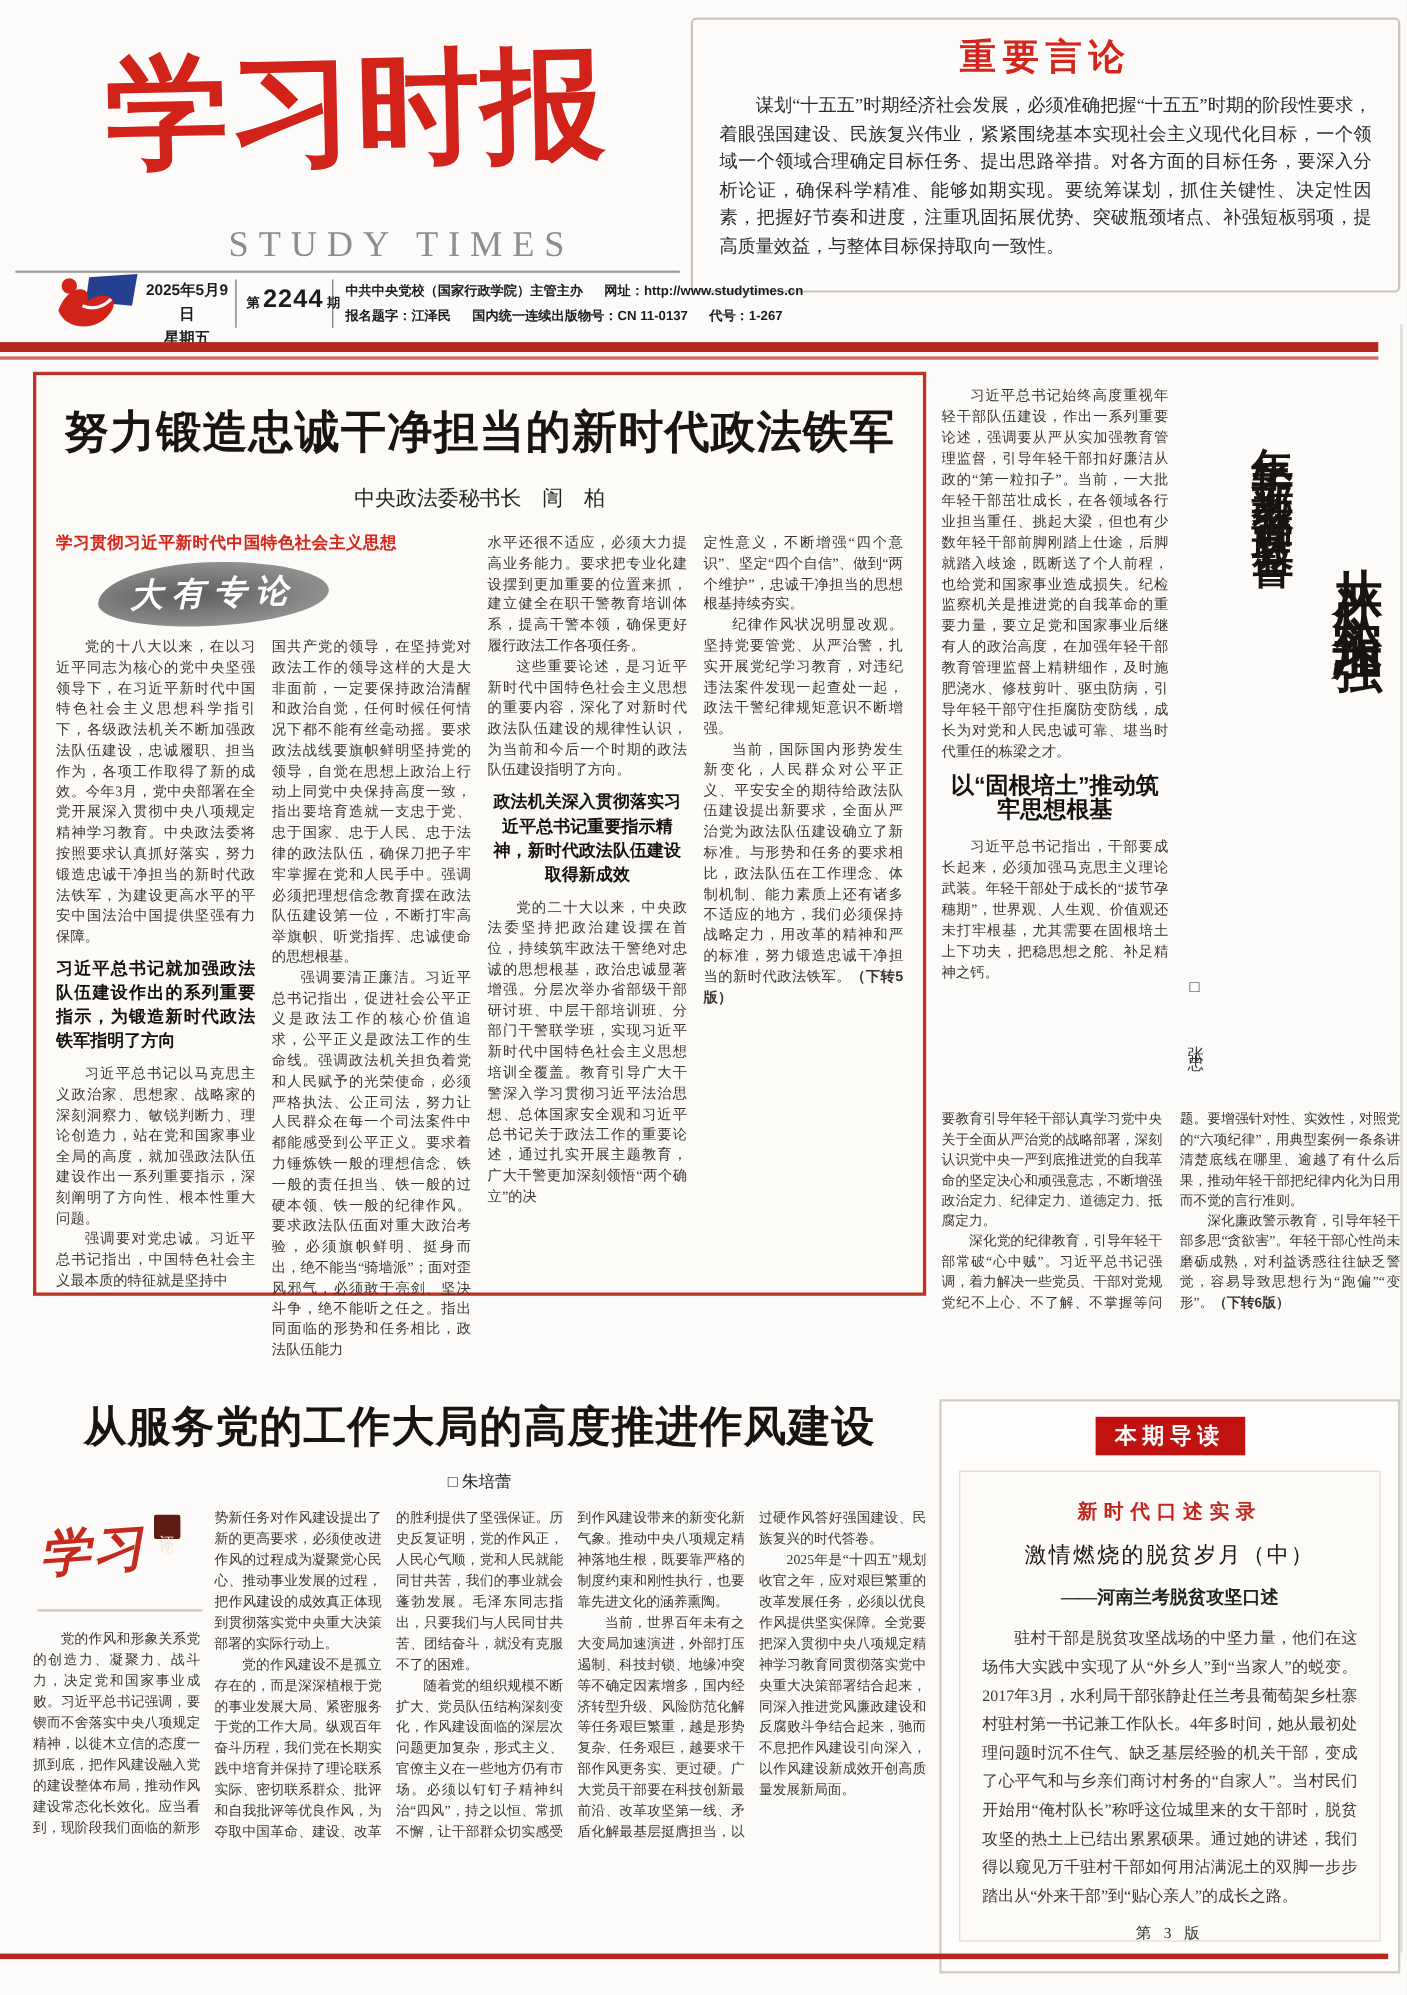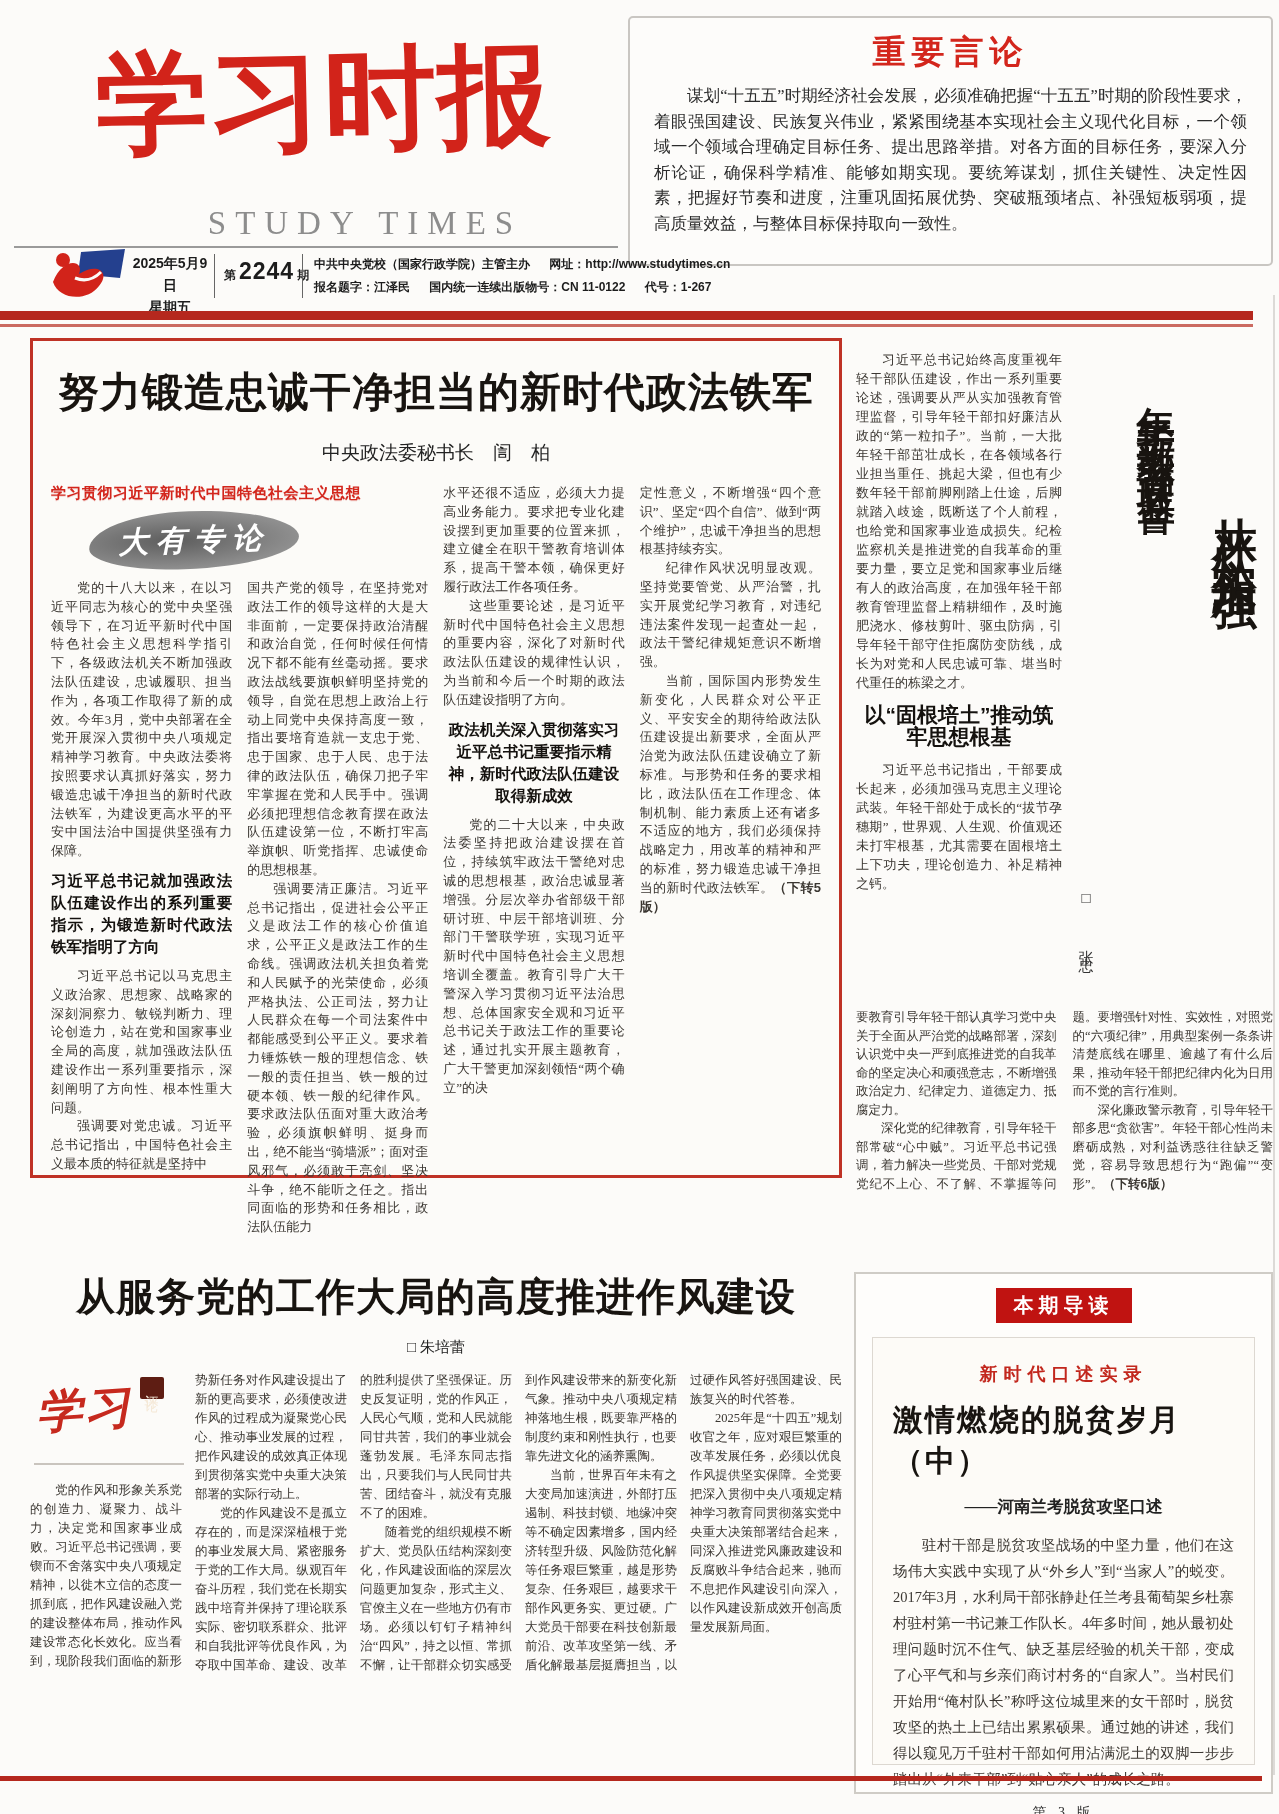--- a/index.html
+++ b/index.html
@@ -86,21 +86,21 @@
   .ps-line{position:absolute;left:4px;top:92px;width:150px;height:2px;background:#c9c4be;}
   
   .digest{position:absolute;left:854px;top:1272px;width:419px;height:522px;border:2px solid #cfccc6;
           background:#fefdfb;}
   .digest-badge{margin:14px auto 0;width:fit-content;padding:4px 18px;background:#c01311;color:#fff;
                 font-size:20px;font-weight:bold;letter-spacing:5px;font-family:"Liberation Sans",sans-serif;}
   .digest-inner{margin:14px 16px 0;border:1.5px solid #ddd8d1;background:#fdfbf7;height:428px;
                 padding:10px 20px 0;}
   .digest-series{margin-top:14px;text-align:center;font-size:18px;color:#c2271d;letter-spacing:6px;
                  font-weight:bold;}
-  .digest-headline{margin-top:14px;text-align:left;font-size:30px;font-weight:700;letter-spacing:2px;
+  .digest-headline{margin-top:14px;text-align:center;font-size:20px;font-weight:400;letter-spacing:2px;
                    color:#181410;}
   .digest-subtitle{margin-top:14px;text-align:center;font-size:16.5px;font-weight:bold;color:#222;}
   .digest-body{margin-top:14px;font-size:14.5px;line-height:26px;text-align:justify;text-indent:2em;
                color:#3c3833;}
   .digest-page{margin-top:12px;text-align:center;font-size:14px;letter-spacing:4px;color:#333;}
 </style>
 </head>
 <body>
 
 <div class="page" data-name="newspaper-front-page">
@@ -129,21 +129,21 @@
     <span>第</span><b>2244</b><span>期</span>
   </div>
   <div class="dl-sep" style="left:302px" data-name="dateline-divider"></div>
   <div class="dl dl-info" data-name="publisher-info">
     <div>
       <span data-name="publisher">中共中央党校（国家行政学院）主管主办</span>
       <span data-name="website">网址：http://www.studytimes.cn</span>
     </div>
     <div>
       <span data-name="inscription">报名题字：江泽民</span>
-      <span data-name="issn">国内统一连续出版物号：CN 11-0122</span>
+      <span data-name="issn">国内统一连续出版物号：CN 11-0137</span>
       <span data-name="code">代号：1-267</span>
     </div>
   </div>
 
   <div class="rule-thick" data-name="header-rule-thick"></div>
   <div class="rule-thin" data-name="header-rule-thin"></div>
 
   <div class="main-box" data-name="lead-article">
     <div class="main-headline" data-name="lead-headline">努力锻造忠诚干净担当的新时代政法铁军</div>
     <div class="main-byline" data-name="lead-byline">中央政法委秘书长　訚　柏</div>
@@ -178,21 +178,21 @@
         <p data-name="paragraph"><span>当前，国际国内形势发生新变化，人民群众对公平正义、平安安全的期待给政法队伍建设提出新要求，全面从严治党为政法队伍建设确立了新标准。与形势和任务的要求相比，政法队伍在工作理念、体制机制、能力素质上还有诸多不适应的地方，我们必须保持战略定力，用改革的精神和严的标准，努力锻造忠诚干净担当的新时代政法铁军。</span><span class="jump" data-name="continued-on-page-5">（下转5版）</span></p>
       </div>
     </div>
   </div>
 
   <div class="sidebar" data-name="sidebar-article">
     <div class="sb-top">
       <div class="sb-col1" data-name="sidebar-column-1">
         <p data-name="paragraph">习近平总书记始终高度重视年轻干部队伍建设，作出一系列重要论述，强调要从严从实加强教育管理监督，引导年轻干部扣好廉洁从政的“第一粒扣子”。当前，一大批年轻干部茁壮成长，在各领域各行业担当重任、挑起大梁，但也有少数年轻干部前脚刚踏上仕途，后脚就踏入歧途，既断送了个人前程，也给党和国家事业造成损失。纪检监察机关是推进党的自我革命的重要力量，要立足党和国家事业后继有人的政治高度，在加强年轻干部教育管理监督上精耕细作，及时施肥浇水、修枝剪叶、驱虫防病，引导年轻干部守住拒腐防变防线，成长为对党和人民忠诚可靠、堪当时代重任的栋梁之才。</p>
         <h4 data-name="sidebar-subhead">以“固根培土”推动筑牢思想根基</h4>
-        <p data-name="paragraph">习近平总书记指出，干部要成长起来，必须加强马克思主义理论武装。年轻干部处于成长的“拔节孕穗期”，世界观、人生观、价值观还未打牢根基，尤其需要在固根培土上下功夫，理论创造力、补足精神之钙。</p>
+        <p data-name="paragraph">习近平总书记指出，干部要成长起来，必须加强马克思主义理论武装。年轻干部处于成长的“拔节孕穗期”，世界观、人生观、价值观还未打牢根基，尤其需要在固根培土上下功夫，把稳思想之舵、补足精神之钙。</p>
       </div>
       <div class="sb-titleblock" data-name="sidebar-title-block">
         <div class="vt vt-main" data-name="sidebar-title-main">年轻干部教育管理监督</div>
         <div class="vt vt-lead" data-name="sidebar-title-lead">从严从实加强</div>
         <div class="vt sb-author" data-name="sidebar-author">□ 张忠</div>
       </div>
     </div>
     <div class="sb-bottom" data-name="sidebar-bottom-columns">
       <p class="cont" data-name="paragraph">要教育引导年轻干部认真学习党中央关于全面从严治党的战略部署，深刻认识党中央一严到底推进党的自我革命的坚定决心和顽强意志，不断增强政治定力、纪律定力、道德定力、抵腐定力。</p>
       <p data-name="paragraph">深化党的纪律教育，引导年轻干部常破“心中贼”。习近平总书记强调，着力解决一些党员、干部对党规党纪不上心、不了解、不掌握等问题。要增强针对性、实效性，对照党的“六项纪律”，用典型案例一条条讲清楚底线在哪里、逾越了有什么后果，推动年轻干部把纪律内化为日用而不觉的言行准则。</p>

